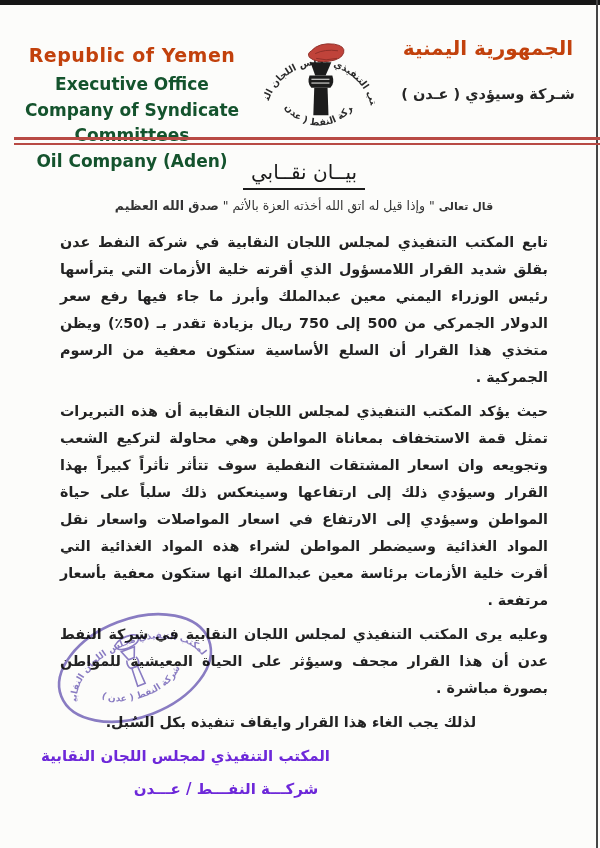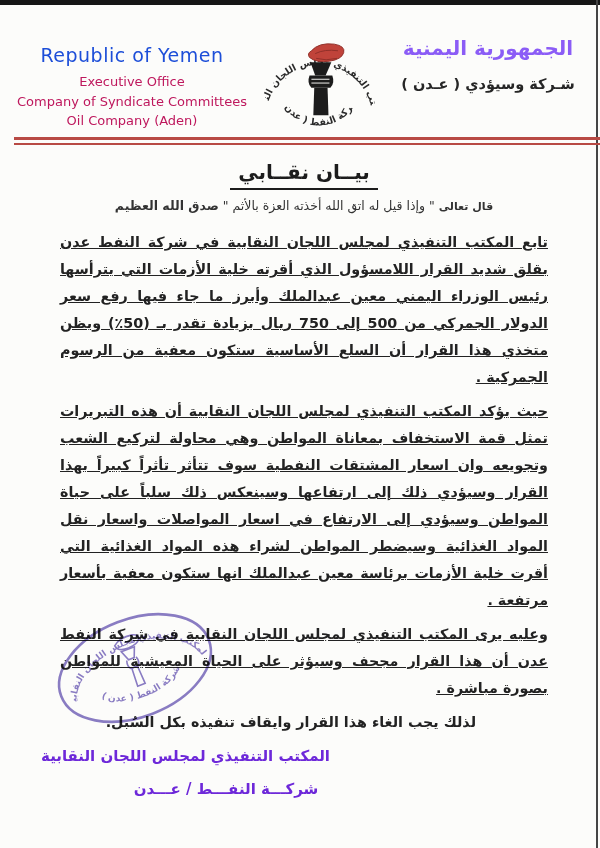--- a/index.html
+++ b/index.html
@@ -11,42 +11,42 @@
     overflow:hidden;
     box-sizing:border-box;
   }
   
   .edge-top{position:absolute;top:0;left:0;width:100%;height:5px;background:#161616;}
   .edge-right{position:absolute;top:0;right:2px;width:2px;height:100%;background:#454545;}
 
   
   .letterhead{position:absolute;top:28px;left:16px;right:14px;display:flex;justify-content:space-between;align-items:flex-start;}
   .lh-en{width:232px;text-align:center;padding-top:16px;}
-  .en-country{color:#1d4ed8;font-size:19px;font-weight:normal;letter-spacing:.5px;margin-bottom:6px;}
-  .en-line{font-size:13px;font-weight:normal;color:#be185d;line-height:1.5;}
+  .en-country{color:#c2410c;font-size:19px;font-weight:bold;letter-spacing:.5px;margin-bottom:6px;}
+  .en-line{font-size:17px;font-weight:bold;color:#14532d;line-height:1.5;}
   .lh-emblem{width:132px;height:112px;flex:0 0 auto;}
   .lh-ar{width:196px;text-align:center;direction:rtl;padding-top:8px;}
-  .ar-country{color:#8b5cf6;font-size:20px;font-weight:bold;margin-bottom:14px;}
+  .ar-country{color:#c2410c;font-size:20px;font-weight:bold;margin-bottom:24px;}
   .ar-line{font-size:14.5px;font-weight:bold;color:#262626;line-height:1.5;}
 
   
   .rules{position:absolute;top:137px;left:14px;right:0;}
   .rule-thick{height:3px;background:#b84a44;margin-bottom:3px;}
   .rule-thin{height:1.5px;background:#b84a44;}
 
   
   .content{position:absolute;top:160px;left:60px;right:52px;}
   .title-wrap{text-align:center;margin-bottom:8px;}
-  .title-text{display:inline-block;font-size:20px;font-weight:bold;color:#1c1c1c;border-bottom:2.5px solid #1c1c1c;padding:0 8px 4px;direction:rtl;}
+  .title-text{display:inline-block;font-size:20px;font-weight:normal;color:#1c1c1c;border-bottom:2.5px solid #1c1c1c;padding:0 8px 4px;direction:rtl;}
   .quote{direction:rtl;text-align:center;color:#333;font-size:12.5px;margin-bottom:16px;}
   .quote .q-prefix{font-weight:bold;font-size:11px;}
   .quote .q-verse{font-weight:normal;}
   .quote .q-attrib{font-weight:bold;}
 
-  .body-text{direction:rtl;text-align:justify;color:#222;font-weight:bold;font-size:14.3px;line-height:27px;text-decoration:underline;}
+  .body-text{direction:rtl;text-align:justify;color:#222;font-weight:bold;font-size:14.3px;line-height:27px;}
   .body-text p{margin:0 0 7px;}
   .closing{direction:rtl;text-align:right;color:#222;font-weight:bold;font-size:14.3px;line-height:27px;padding-right:72px;margin:0 0 4px;}
 
   .signature{direction:rtl;margin-left:62px;margin-right:218px; 
     width:auto;text-align:center;font-weight:bold;color:#6d28d9;font-size:15px;line-height:33px;}
   .signature .sig-line{white-space:nowrap;}
 
   
   .stamp{position:absolute;left:50px;top:606px;width:170px;height:124px;mix-blend-mode:multiply;opacity:.92;}
 </style>

